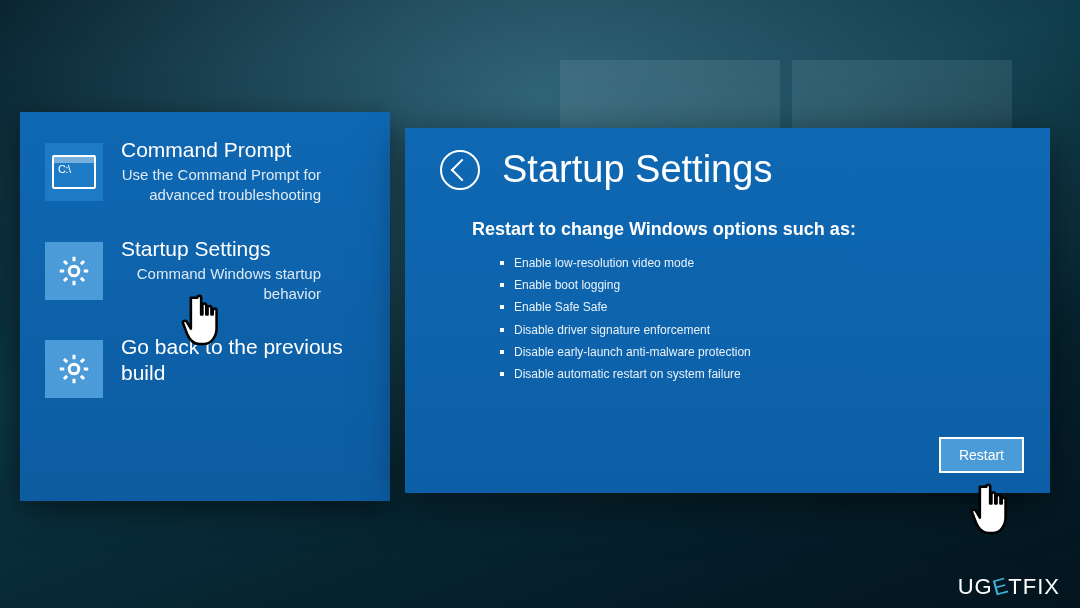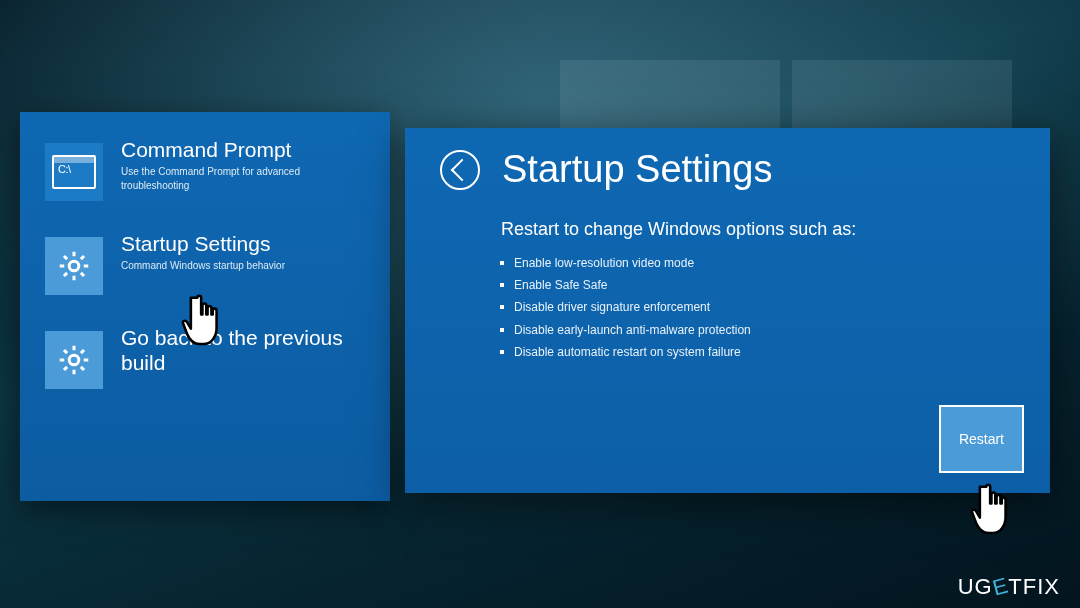--- a/index.html
+++ b/index.html
@@ -24,21 +24,21 @@
     background:linear-gradient(180deg,#0f68b3,#0c5ca1);
     box-shadow:0 8px 30px rgba(0,0,0,.5);
     padding:25px 15px 15px 25px;
     box-sizing:border-box;
   }
   .opt{display:flex; align-items:flex-start; margin-bottom:30px; cursor:default;}
   .opt .tile{width:58px; height:58px; background:#1d7bc6; display:flex; align-items:center; justify-content:center; flex-shrink:0; margin-top:6px;}
   .opt .tile.selected{background:#4a9bd8;}
   .opt .txt{margin-left:18px;}
   .opt .title{font-size:21px; font-weight:300; color:#fff; line-height:1.2; margin-bottom:3px;}
-  .opt .desc{font-size:10px; color:#dceaf5; line-height:1.35; max-width:200px;}
+  .opt .desc{font-size:15px; color:#dceaf5; line-height:1.35; max-width:200px;text-align:right;}
 
   
   .cmd-ico{width:40px;height:30px;border:2px solid #fff;border-radius:2px;position:relative;}
   .cmd-ico:before{content:"C:\\";position:absolute;left:4px;top:6px;font-size:11px;color:#fff;letter-spacing:-.5px;}
   .cmd-ico:after{content:"";position:absolute;left:0;right:0;top:0;height:6px;background:rgba(255,255,255,.4);}
 
   
   .gear-svg{width:36px;height:36px;}
 
   
@@ -46,28 +46,28 @@
     position:absolute; left:405px; top:128px; width:645px; height:365px;
     background:linear-gradient(180deg,#0f68b3,#0c5fa6);
     box-shadow:0 10px 40px rgba(0,0,0,.55);
     padding:20px 35px 25px 35px;
     box-sizing:border-box;
   }
   .right-header{display:flex; align-items:center; margin-bottom:28px;}
   .back-circle{width:36px;height:36px;border:2px solid #fff;border-radius:50%;display:flex;align-items:center;justify-content:center;flex-shrink:0;}
   .back-arrow{width:14px;height:14px;border-left:2px solid #fff;border-bottom:2px solid #fff;transform:rotate(45deg);margin-left:4px;}
   .right-title{font-size:38px; font-weight:200; margin-left:22px; color:#fff;}
-  .right-sub{font-size:18px; font-weight:400; margin-left:61px; margin-bottom:12px;}
+  .right-sub{font-size:18px; font-weight:700; margin-left:32px; margin-bottom:12px;}
   .opt-list{margin:0 0 0 60px; padding:0; list-style:none;}
   .opt-list li{font-size:12px; color:#e8f2fa; line-height:1.85; position:relative; padding-left:14px;}
   .opt-list li:before{content:"";position:absolute;left:0;top:9px;width:4px;height:4px;background:#fff;}
   .restart-btn{
     position:absolute; right:28px; bottom:22px;
     background:#4a9bd8; color:#fff; font-size:14px;
-    padding:24px 18px; border:none; outline:2px solid #ffffff;
+    padding:8px 18px; border:none; outline:2px solid #ffffff;
     font-family:inherit;
   }
 
   
   .hand-cursor{position:absolute; width:54px; height:72px; pointer-events:none;}
 
   
   .watermark{position:absolute; right:20px; bottom:8px; font-size:22px; font-weight:200; letter-spacing:1px;}
   .watermark .e{display:inline-block; transform:rotate(-15deg); color:#3fb2d9; font-weight:400;}
 </style>
@@ -124,20 +124,21 @@
 <div class="right-panel">
   <div class="right-header">
     <div class="back-circle">
       <div class="back-arrow"></div>
     </div>
     <div class="right-title">Startup Settings</div>
   </div>
   <div class="right-sub">Restart to change Windows options such as:</div>
   <ul class="opt-list">
     <li>Enable low-resolution video mode</li>
+    <li>Enable boot logging</li>
     <li>Enable Safe Safe</li>
     <li>Disable driver signature enforcement</li>
     <li>Disable early-launch anti-malware protection</li>
     <li>Disable automatic restart on system failure</li>
   </ul>
   <button class="restart-btn">Restart</button>
 </div>
 
 <svg class="hand-cursor" style="left:178px; top:290px;" viewBox="0 0 40 56">
   <path d="M14 6c0-2 3-2 3 0v13h1V12c0-2 3-2 3 0v7h1v-5c0-2 3-2 3 0v5h1v-3c0-2 3-2 3 0v14c0 6-4 12-10 12h-3c-5 0-8-3-10-8l-3-8c-1-2 2-3 3-1l3 5V6z" fill="#fff" stroke="#000" stroke-width="2" stroke-linejoin="round"></path>

